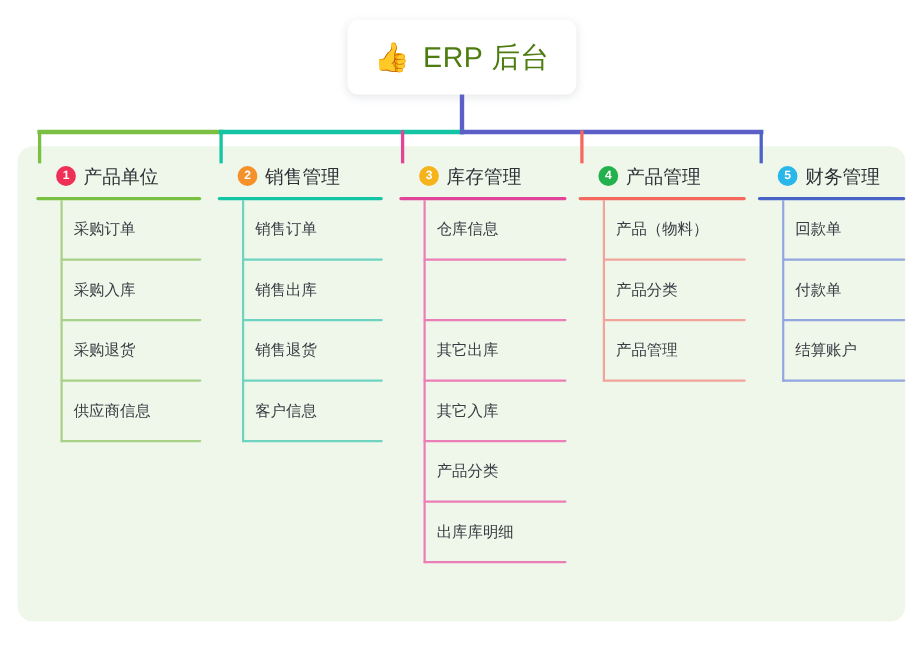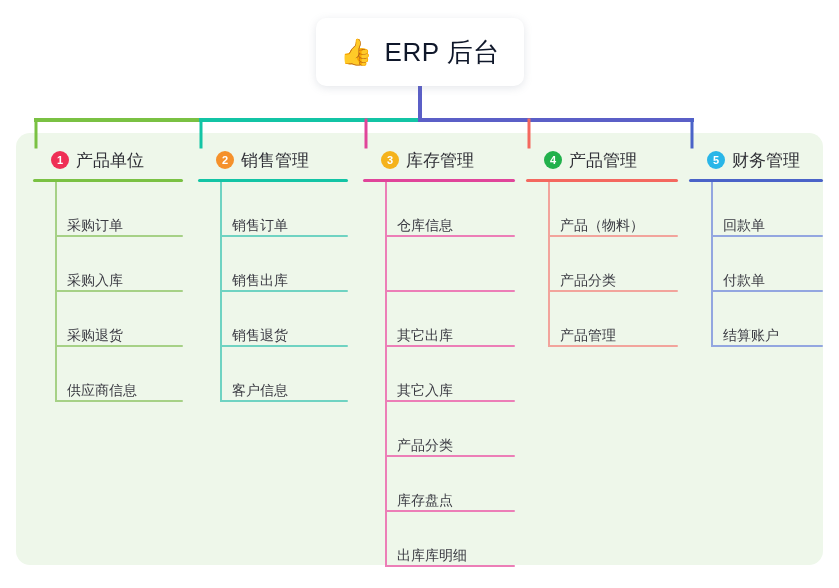--- a/index.html
+++ b/index.html
@@ -48,21 +48,21 @@
     gap: 12px;
     z-index: 6;
   }
   .root-emoji {
     font-size: 26px;
     line-height: 1;
     display: inline-block;
   }
   .root-title {
     font-size: 26px;
-    color: #0f172a;
+    color: #4d7c0f;
     letter-spacing: 0.5px;
     white-space: nowrap;
   }
 
   
   #connectors {
     position: absolute;
     left: 0;
     top: 0;
     width: 839px;
@@ -124,21 +124,21 @@
     height: 55px;
     box-sizing: border-box;
     display: flex;
     flex-direction: column;
     justify-content: flex-end;
   }
   .leaf-label {
     font-size: 14px;
     color: #3a3a42;
     padding-left: 12px;
-    padding-bottom: 0;
+    padding-bottom: 17px;
     white-space: nowrap;
   }
   .leaf-rule {
     height: 2px;
     border-radius: 1px;
   }
 </style>
 </head>
 <body>
 
@@ -237,24 +237,20 @@
           </div>
           <div class="leaf">
             <div class="leaf-label">其它入库</div>
             <div class="leaf-rule" style="background: rgb(236, 126, 183);"></div>
           </div>
           <div class="leaf">
             <div class="leaf-label">产品分类</div>
             <div class="leaf-rule" style="background: rgb(236, 126, 183);"></div>
           </div>
           <div class="leaf">
-            <div class="leaf-label">库存盘点</div>
-            <div class="leaf-rule" style="background: rgb(236, 126, 183);"></div>
-          </div>
-          <div class="leaf">
             <div class="leaf-label">出库库明细</div>
             <div class="leaf-rule" style="background: rgb(236, 126, 183);"></div>
           </div>
         </div>
       </div>
       <div class="branch" style="left: 526px; top: 147px; width: 152px;">
         <div class="branch-head">
           <span class="badge" style="background: rgb(34, 177, 76);">4</span>
           <span class="branch-label">产品管理</span>
         </div>

